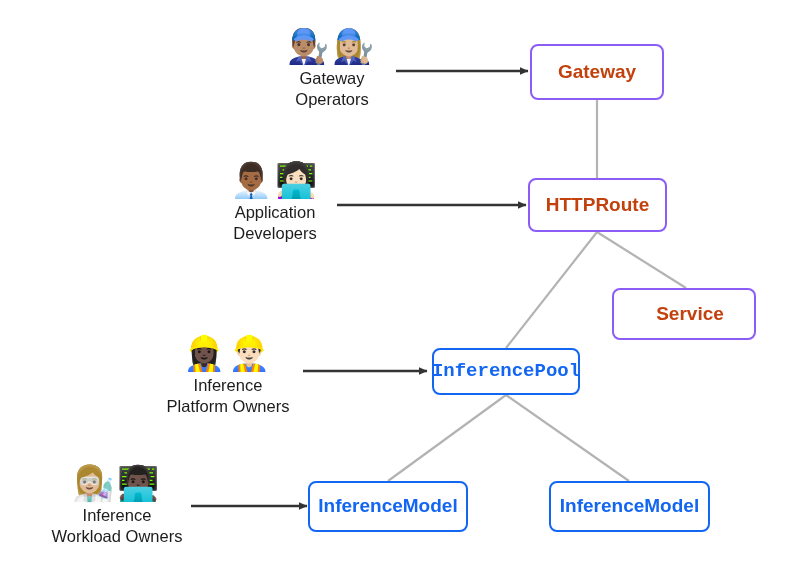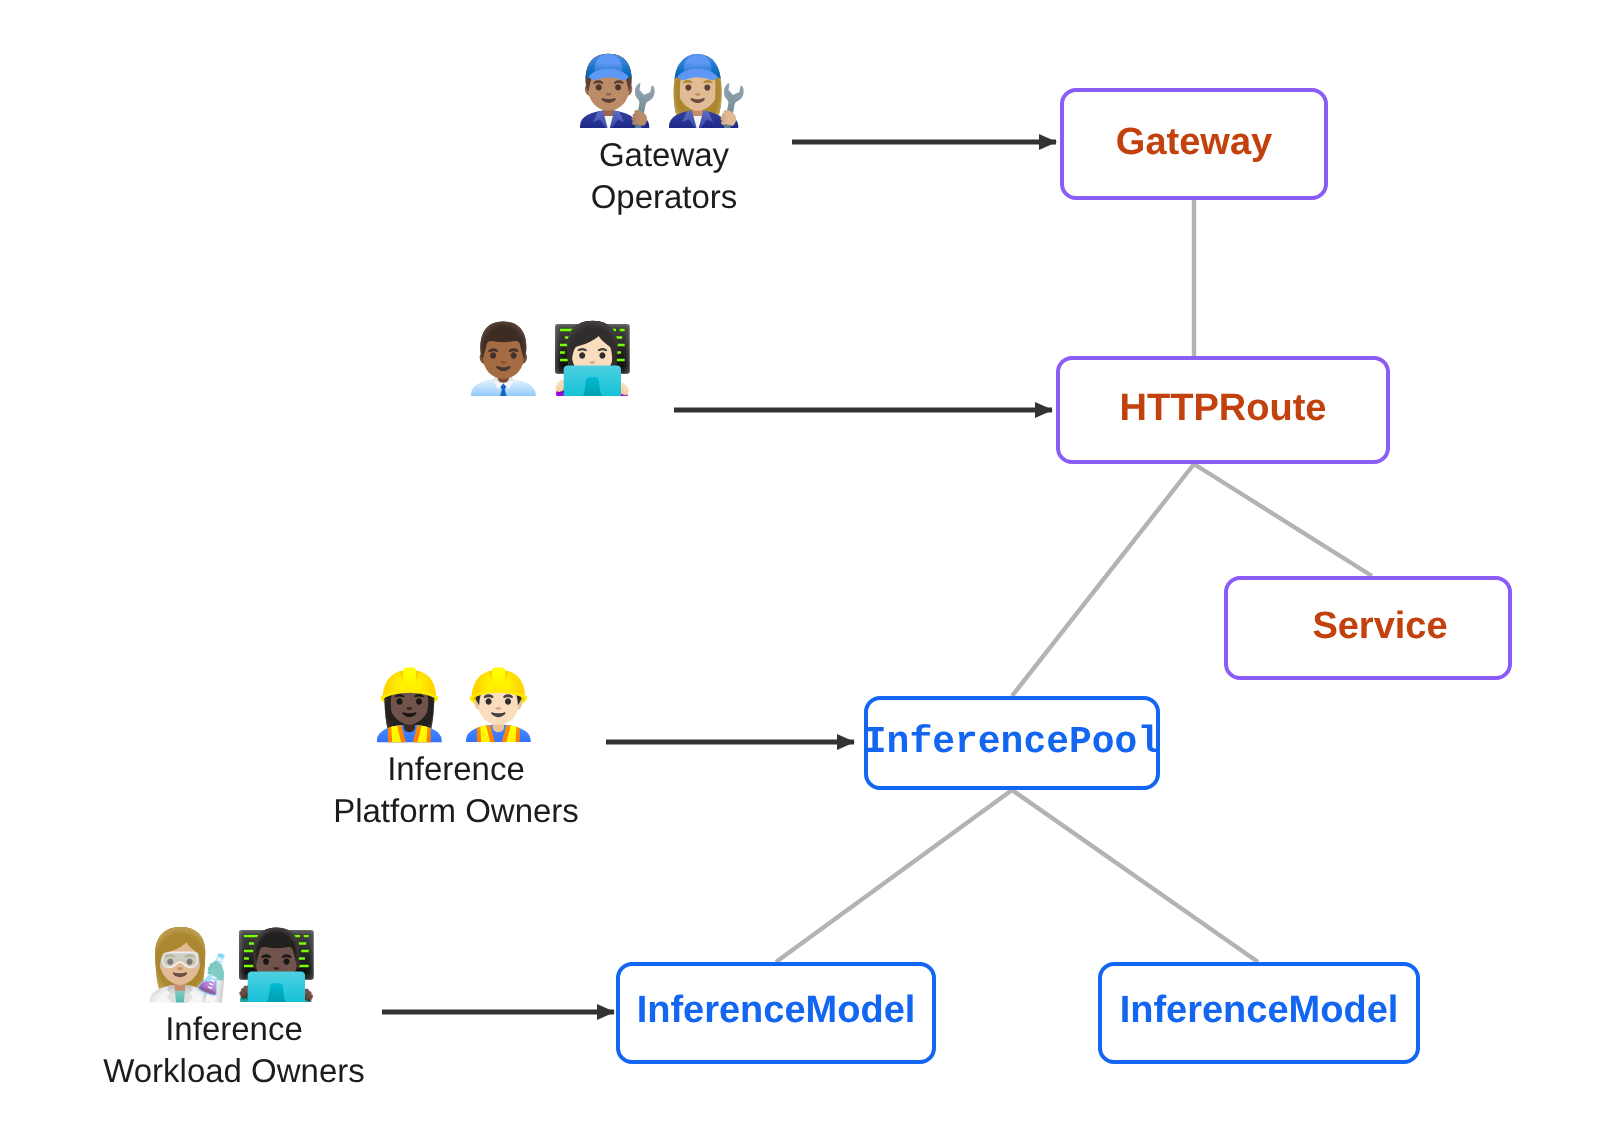--- a/index.html
+++ b/index.html
@@ -95,39 +95,41 @@
   </svg>
 
   <div class="actor" style="left:262px; top:26px; width:140px;">
     <div class="actor-emoji">👨🏽‍🔧👩🏼‍🔧</div>
     <div class="actor-label">Gateway
 Operators</div>
   </div>
 
   <div class="actor" style="left:205px; top:160px; width:140px;">
     <div class="actor-emoji">👨🏾‍💼👩🏻‍💻</div>
+    <div class="actor-label">Application
+Developers</div>
   </div>
 
   <div class="actor" style="left:152px; top:333px; width:152px;">
     <div class="actor-emoji">👷🏿‍♀️👷🏻‍♂️</div>
     <div class="actor-label">Inference
 Platform Owners</div>
   </div>
 
   <div class="actor" style="left:38px; top:463px; width:158px;">
     <div class="actor-emoji">👩🏼‍🔬👨🏿‍💻</div>
     <div class="actor-label">Inference
 Workload Owners</div>
   </div>
 
   <div class="node gray" style="left:530px; top:44px; width:134px; height:56px;">
     <span>Gateway</span>
   </div>
 
-  <div class="node gray" style="left:528px; top:178px; width:167px; height:54px;justify-content:center;">
+  <div class="node gray" style="left:528px; top:178px; width:139px; height:54px;justify-content:center;">
     <span>HTTPRoute</span>
   </div>
 
   <div class="node gray" style="left:612px; top:288px; width:144px; height:52px;padding-left:12px;">
     <span>Service</span>
   </div>
 
   <div class="node blue" style="left:432px; top:348px; width:148px; height:47px;font-family:Liberation Mono, monospace;">
     <span>InferencePool</span>
   </div>

